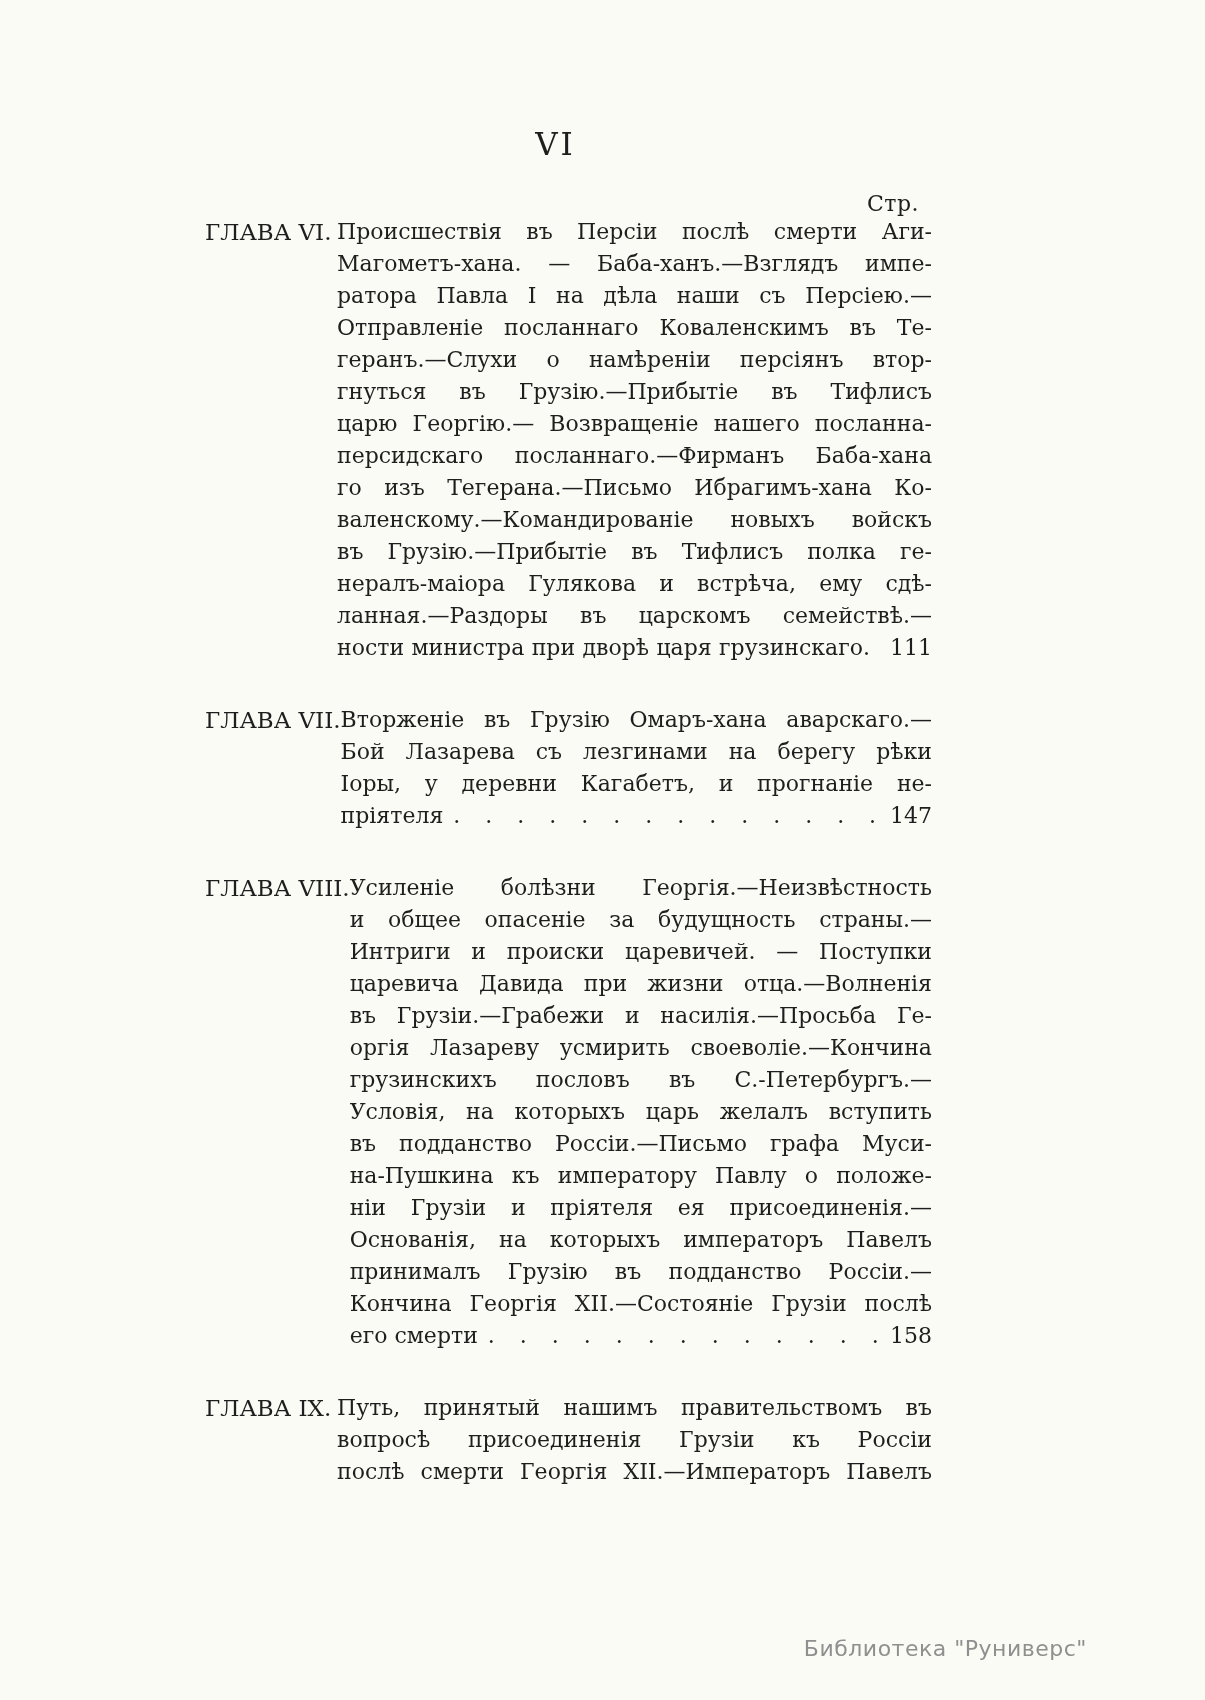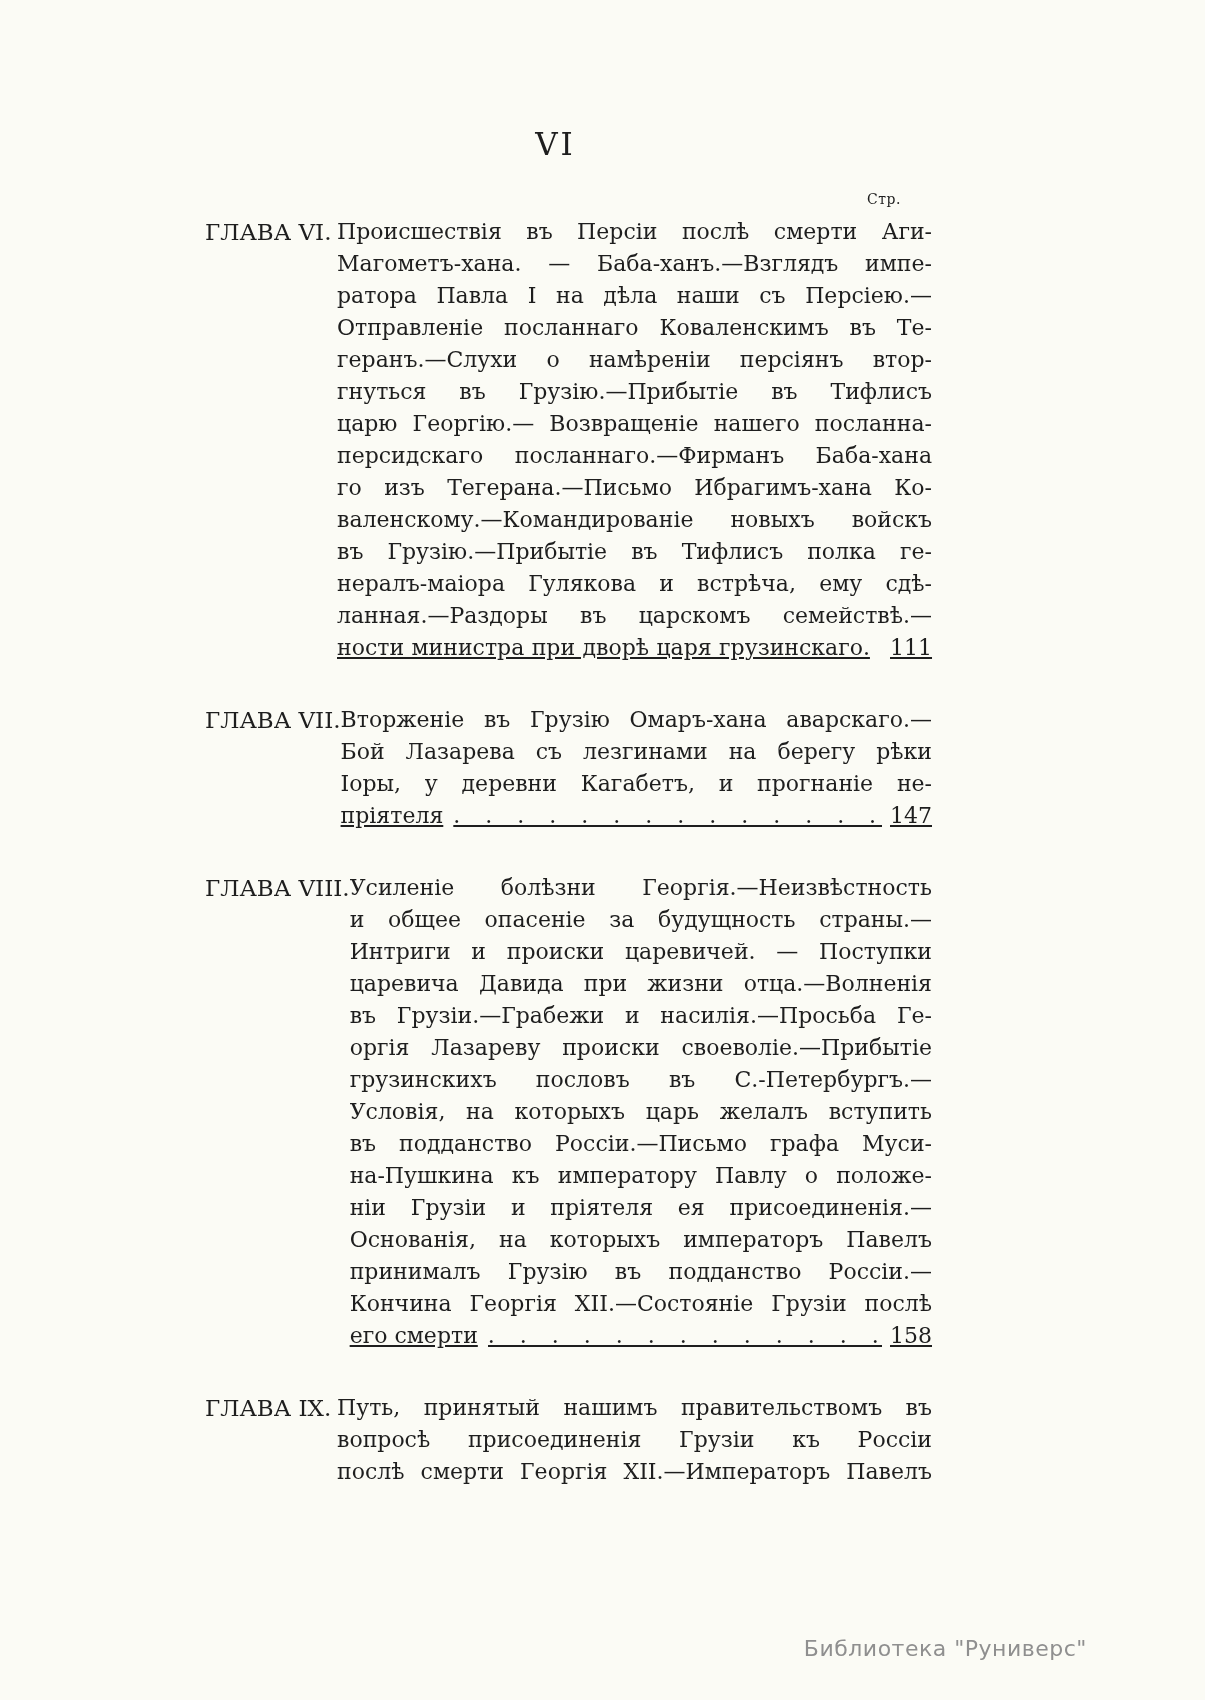--- a/index.html
+++ b/index.html
@@ -26,21 +26,21 @@
     width: 100%;
     text-align: center;
     transform: translateX(-47px);
     font-size: 31px;
     letter-spacing: 3px;
   }
   .str-header {
     position: absolute;
     top: 191px;
     left: 867px;
-    font-size: 14px;
+    font-size: 22px;
     letter-spacing: 0.5px;
   }
   .toc {
     position: absolute;
     top: 216px;
     left: 205px;
     width: 727px;
   }
   .entry {
     display: flex;
@@ -62,21 +62,20 @@
     line-height: 32px;
     text-align: justify;
     text-align-last: justify;
     white-space: normal;
   }
   .tailrow {
     display: flex;
     align-items: flex-start;
     font-size: 22px;
     line-height: 32px;
-    text-decoration: underline;
   }
   .tail-text {
     flex: 0 0 auto;
     white-space: nowrap;
   }
   .tail-text.stretch {
     flex: 1 1 auto;
     text-align: justify;
     text-align-last: justify;
     white-space: normal;
@@ -154,21 +153,21 @@
   </div>
 
   <div class="entry">
     <div class="entry-label">ГЛАВА VIII.</div>
     <div class="entry-body">
           <div class="line">Усиленіе болѣзни Георгія.—Неизвѣстность</div>
           <div class="line">и общее опасеніе за будущность страны.—</div>
           <div class="line">Интриги и происки царевичей. — Поступки</div>
           <div class="line">царевича Давида при жизни отца.—Волненія</div>
           <div class="line">въ Грузіи.—Грабежи и насилія.—Просьба Ге-</div>
-          <div class="line">оргія Лазареву происки своеволіе.—Прибытіе</div>
+          <div class="line">оргія Лазареву усмирить своеволіе.—Кончина</div>
           <div class="line">грузинскихъ пословъ въ С.-Петербургъ.—</div>
           <div class="line">Условія, на которыхъ царь желалъ вступить</div>
           <div class="line">въ подданство Россіи.—Письмо графа Муси-</div>
           <div class="line">на-Пушкина къ императору Павлу о положе-</div>
           <div class="line">ніи Грузіи и пріятеля ея присоединенія.—</div>
           <div class="line">Основанія, на которыхъ императоръ Павелъ</div>
           <div class="line">принималъ Грузію въ подданство Россіи.—</div>
           <div class="line">Кончина Георгія XII.—Состояніе Грузіи послѣ</div>
           <div class="tailrow">
             <span class="tail-text">его смерти</span>

